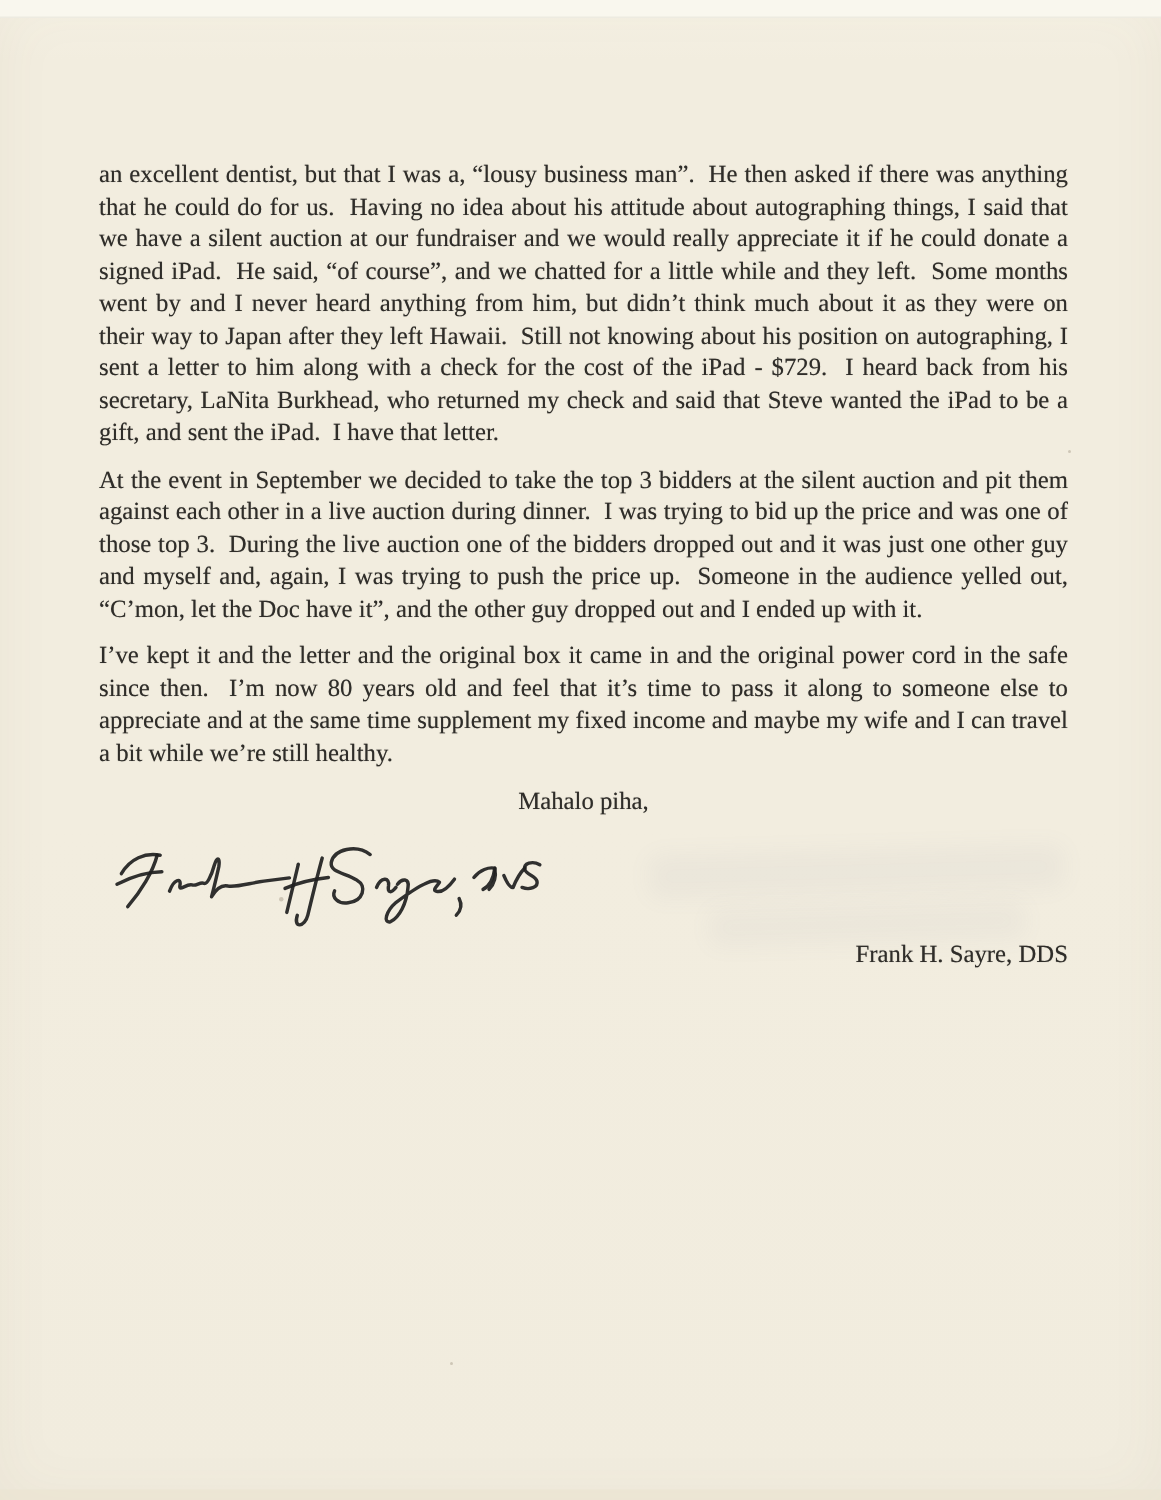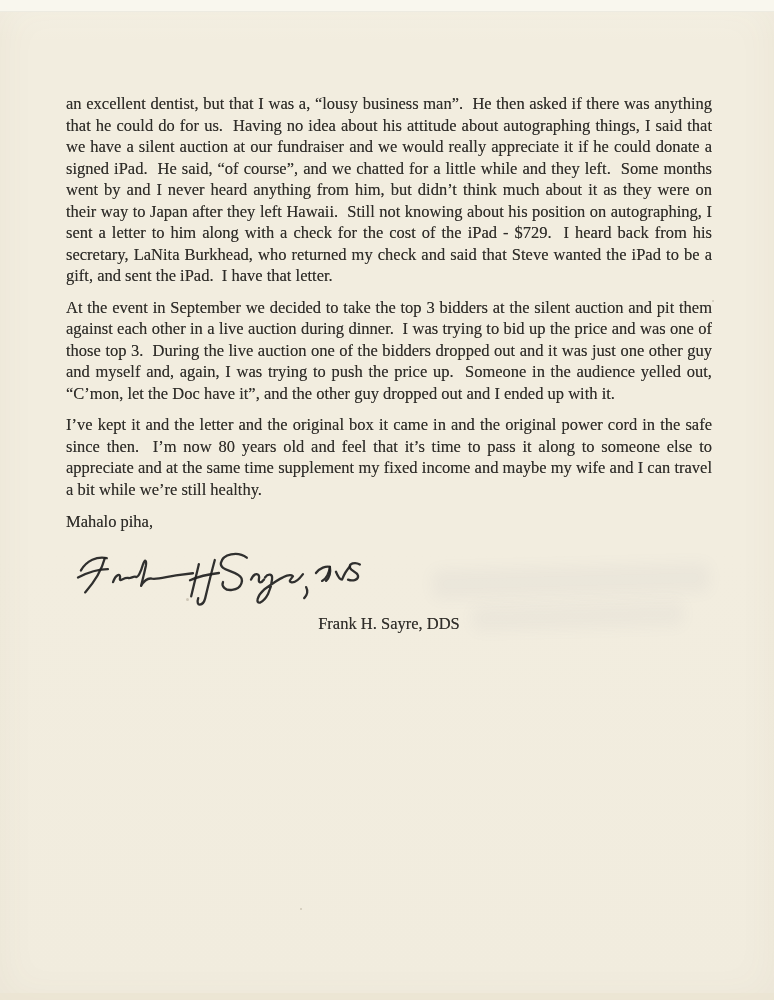--- a/index.html
+++ b/index.html
@@ -28,35 +28,35 @@
   .scan-edge-bottom {
     position: absolute;
     bottom: 0; left: 0; right: 0;
     height: 7px;
     background: #ebe4d2;
     opacity: 0.75;
   }
   .letter-body {
     position: absolute;
     left: 66px;
-    top: 93px;
+    top: 105px;
     width: 646px;
     color: #2f2d29;
     font-size: 16.5px;
     line-height: 21.5px;
     text-shadow: 0 0 0.5px rgba(47, 45, 41, 0.55);
   }
   .letter-body p.para {
     margin: 0 0 10px 0;
     text-align: justify;
     white-space: pre-wrap;
   }
   .letter-body p.closing {
     margin: 11px 0 14px 0;
-    text-align: left;
+    text-align: center;
   }
   .sig-wrap {
     width: 292px;
     height: 62px;
     margin: 0 0 4px 6px;
     transform: rotate(-0.6deg);
   }
   .sig-wrap svg {
     width: 100%;
     height: 100%;
@@ -65,21 +65,21 @@
   .sig-wrap path {
     fill: none;
     stroke: #1f1f1f;
     stroke-width: 2.3;
     stroke-linecap: round;
     stroke-linejoin: round;
     opacity: 0.92;
   }
   .typed-name {
     margin: 0;
-    text-align: center;
+    text-align: right;
   }
   
   .ghost {
     position: absolute;
     background: #7d7d94;
     filter: blur(7px);
     border-radius: 8px;
     pointer-events: none;
   }
   .ghost1 { left: 432px; top: 566px; width: 278px; height: 30px; opacity: 0.055; transform: rotate(-1.5deg); }

